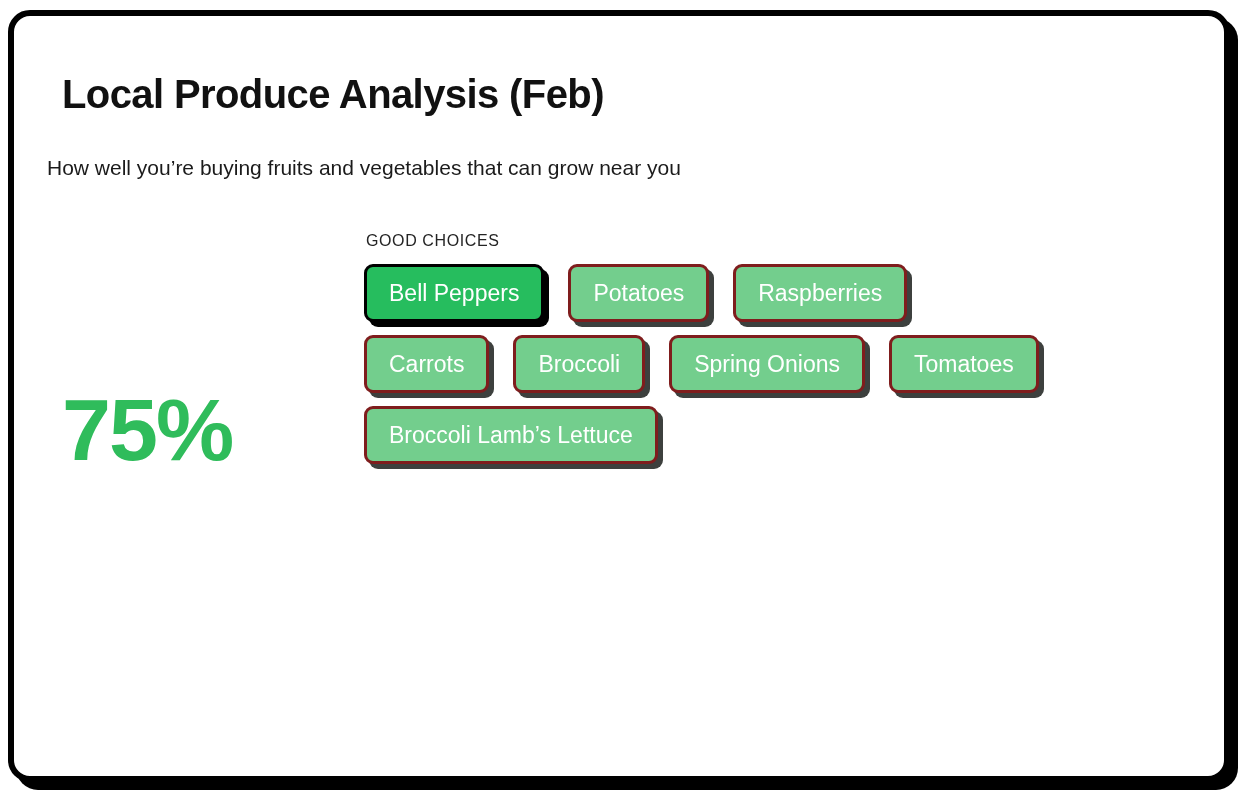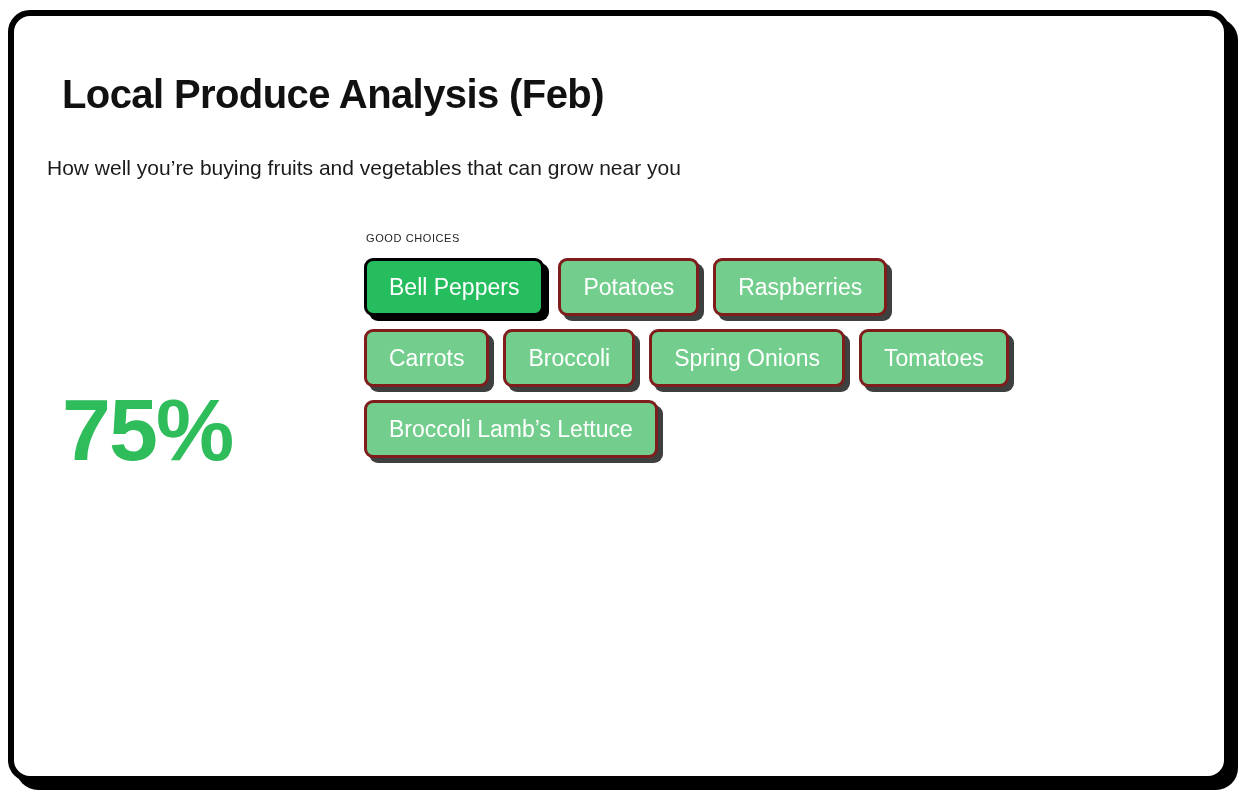--- a/index.html
+++ b/index.html
@@ -89,36 +89,37 @@
   }
 
   .section {
     margin: 0 0 0 0;
   }
   .section + .section {
     margin-top: 38px;
   }
 
   .section-label {
-    font-size: 11px;
+    font-size: 16px;
     font-weight: normal;
     letter-spacing: 0.6px;
     color: #242424;
     text-transform: uppercase;
     margin: 0 0 14px 2px;
   }
 
   .chip-rows {
     display: block;
   }
   .chip-row {
     display: flex;
     flex-wrap: nowrap;
     align-items: flex-end;
     margin-bottom: 13px;
+    gap: 10px;
   }
   .chip-row:last-child { margin-bottom: 0; }
 
   .chip {
     display: inline-flex;
     align-items: center;
     justify-content: center;
     box-sizing: border-box;
     height: 58px;
     padding: 0 22px;

